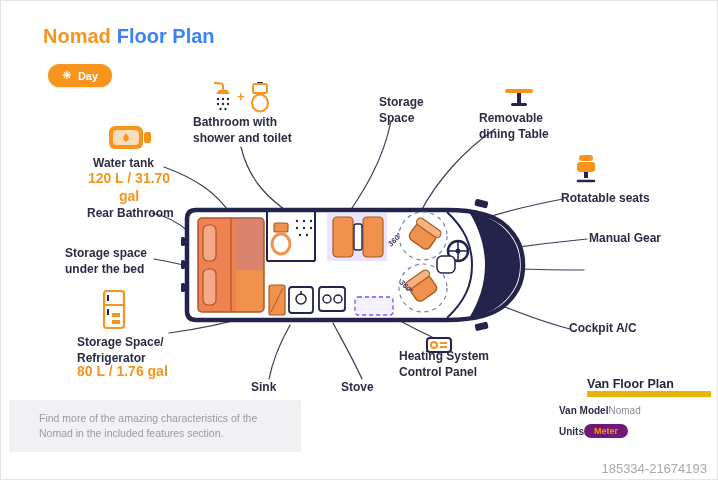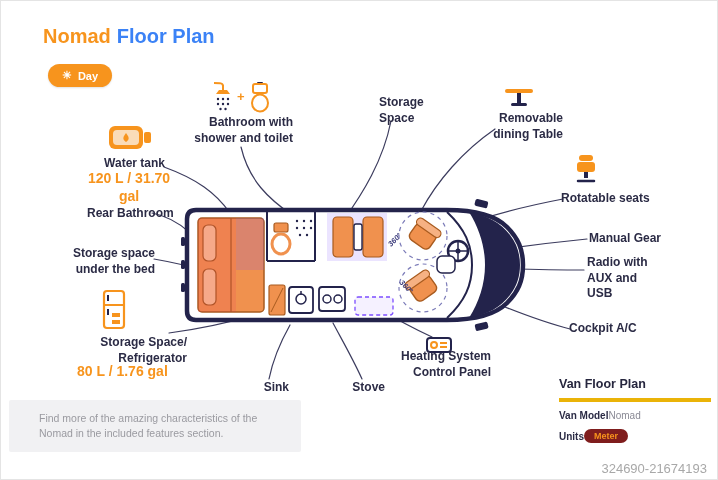--- a/index.html
+++ b/index.html
@@ -7,34 +7,34 @@
     box-sizing:border-box;font-family:"Liberation Sans",sans-serif;overflow:hidden;}
   .abs{position:absolute;}
   .title{position:absolute;left:42px;top:24px;font-size:20px;font-weight:700;}
   .title .accent{color:#F7941D;}
   .title .rest{color:#3b82f6;margin-left:6px;font-weight:600;}
   .day-pill{position:absolute;left:47px;top:63px;height:23px;background:#F7941D;color:#fff;
     border-radius:12px;display:flex;align-items:center;gap:6px;padding:0 14px;font-size:11px;
     font-weight:bold;cursor:pointer;box-shadow:0 1px 2px rgba(0,0,0,.12);}
   .day-pill .sun{font-size:11px;line-height:1;}
   .callout{position:absolute;font-weight:bold;font-size:12px;color:#2B2B45;line-height:1.3;}
-  .center{text-align:right;}
+  .center{text-align:left;}
   .nowrap{white-space:nowrap;}
   .capacity{position:absolute;font-size:14px;font-weight:bold;color:#F7941D;line-height:1.25;}
   .lines-svg{position:absolute;left:0;top:0;pointer-events:none;}
   .footer-box{position:absolute;left:8px;top:399px;width:292px;height:52px;background:#F1F1F3;
     color:#9A9AA0;font-size:10.5px;line-height:1.45;display:flex;align-items:center;
     padding:0 18px 0 30px;box-sizing:border-box;border-radius:2px;}
   .spec{position:absolute;left:558px;top:376px;width:152px;}
-  .spec-title{font-size:12.5px;font-weight:bold;color:#26263E;padding-bottom:7px;
-    border-bottom:4px solid #eab308;}
+  .spec-title{font-size:12.5px;font-weight:bold;color:#26263E;
+    border-bottom:6px solid #eab308;margin-left:28px;}
   .spec-row{display:flex;align-items:center;margin-top:8px;font-size:10px;}
   .spec-label{font-weight:bold;color:#2B2B45;}
   .spec-value{color:#8A8A95;}
-  .badge{background:#7f1d1d;color:#F7941D;font-weight:bold;font-size:9px;padding:2px 10px;
+  .badge{background:#701a75;color:#F7941D;font-weight:bold;font-size:9px;padding:2px 10px;
     border-radius:9px;}
   .watermark{position:absolute;right:10px;bottom:3px;font-size:13px;color:#A8A8A8;}
   .plus-sign{position:absolute;color:#F7941D;font-weight:bold;font-size:13px;}
 </style>
 </head>
 <body>
 
 <div class="canvas">
 
   <div class="title">
@@ -215,39 +215,38 @@
 
   <div class="callout center" style="left:192px;top:114px;width:100px">Bathroom with shower and toilet</div>
   <div class="callout" style="left:378px;top:94px;width:52px">Storage Space</div>
   <div class="callout center" style="left:478px;top:110px;width:84px">Removable dining Table</div>
   <div class="callout center" style="left:92px;top:155px;width:72px">Water tank</div>
   <div class="capacity center" style="left:82px;top:169px;width:92px;text-align:center">120 L / 31.70 gal</div>
   <div class="callout nowrap" style="left:86px;top:205px">Rear Bathroom</div>
   <div class="callout center" style="left:64px;top:245px;width:90px">Storage space under the bed</div>
   <div class="callout center" style="left:76px;top:334px;width:110px">Storage Space/ Refrigerator</div>
   <div class="capacity" style="left:76px;top:362px;width:110px;text-align:left">80 L / 1.76 gal</div>
-  <div class="callout center" style="left:244px;top:379px;width:44px">Sink</div>
+  <div class="callout center" style="left:250px;top:379px;width:44px">Sink</div>
   <div class="callout center" style="left:340px;top:379px;width:44px">Stove</div>
   <div class="callout center" style="left:398px;top:348px;width:92px">Heating System Control Panel</div>
   <div class="callout nowrap" style="left:560px;top:190px">Rotatable seats</div>
   <div class="callout nowrap" style="left:588px;top:230px">Manual Gear</div>
-  <div class="callout" style="left:586px;top:254px;width:74px">Radio with AUX and USB</div>
   <div class="callout nowrap" style="left:568px;top:320px">Cockpit A/C</div>
 
   <div class="footer-box">
     <span>Find more of the amazing characteristics of the Nomad in the included features section.</span>
   </div>
 
   <div class="spec">
     <div class="spec-title">Van Floor Plan</div>
     <div class="spec-row">
       <span class="spec-label">Van Model</span>
       <span class="spec-value">Nomad</span>
     </div>
     <div class="spec-row">
       <span class="spec-label">Units</span>
       <span class="badge">Meter</span>
     </div>
   </div>
 
-  <div class="watermark">324690-21674193</div>
+  <div class="watermark">185334-21674193</div>
 
 </div>
 
 </body></html>

